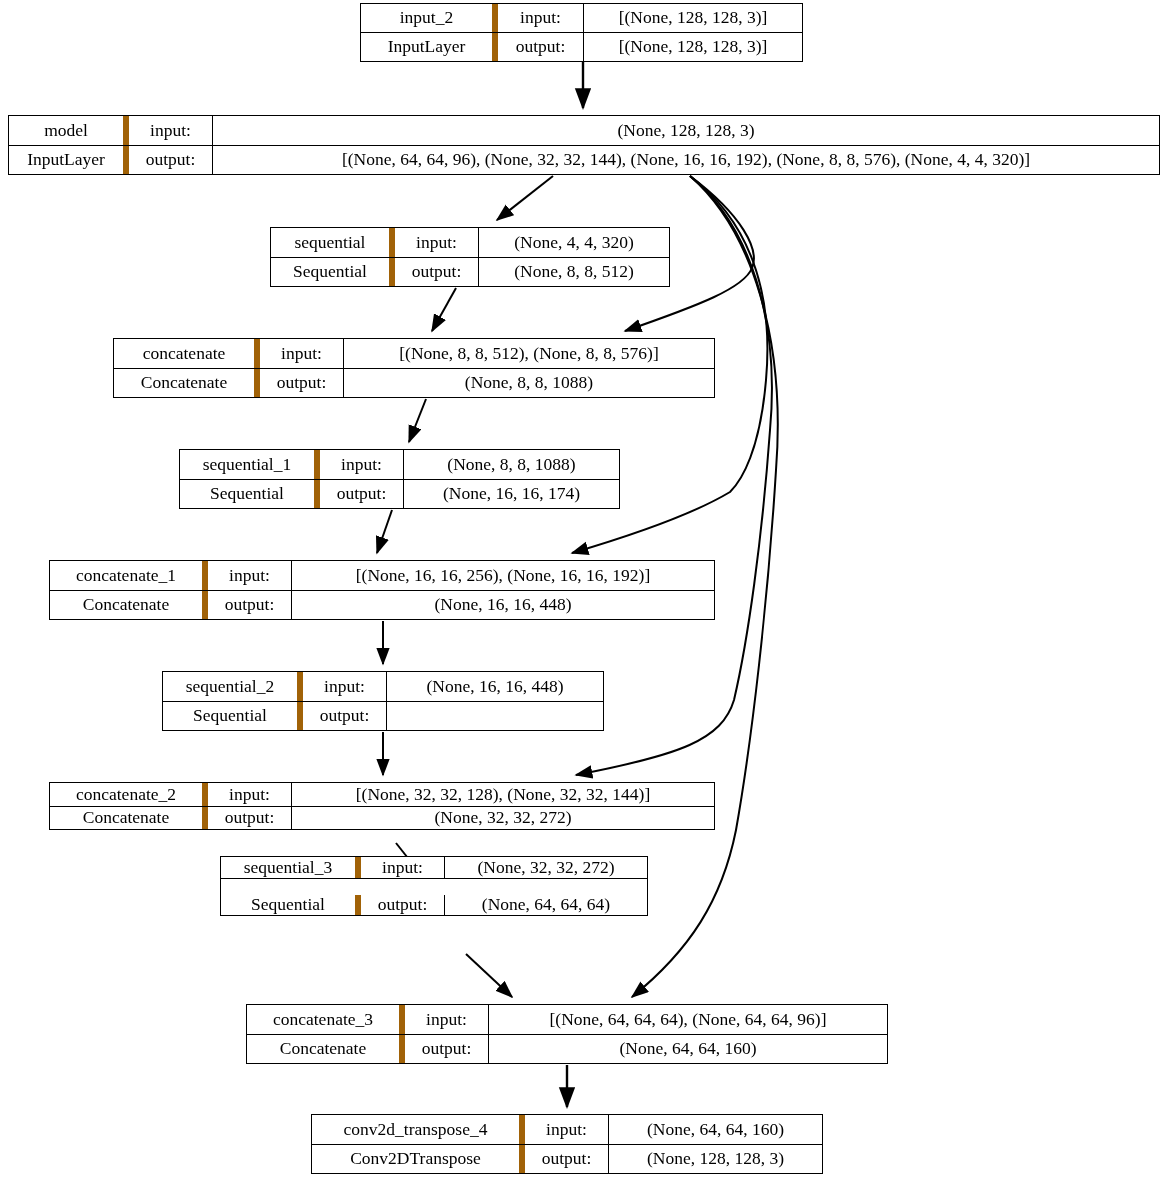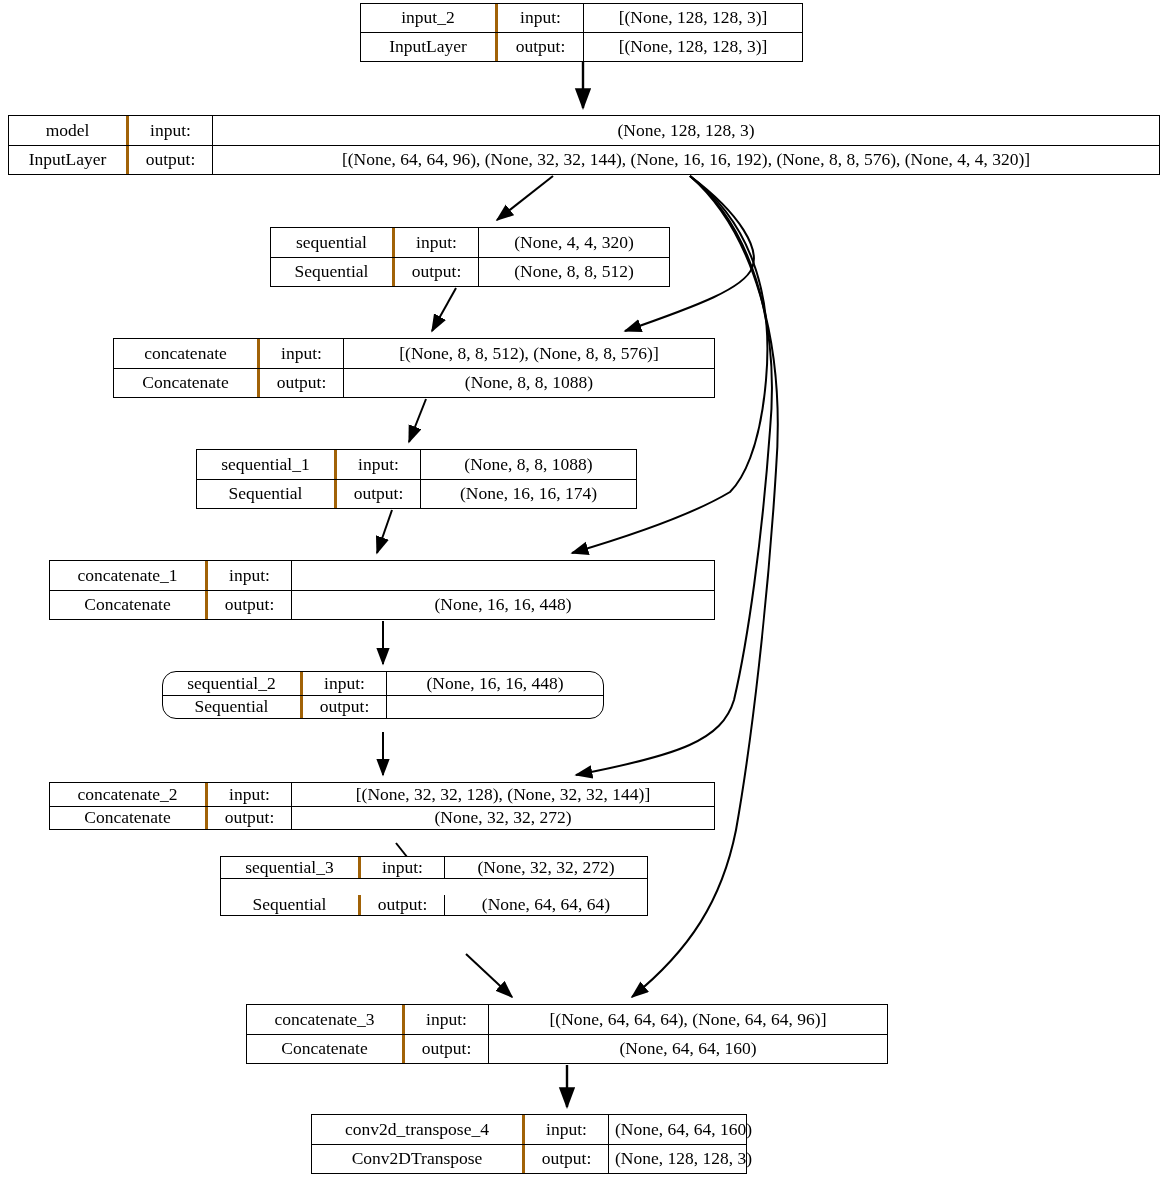--- a/index.html
+++ b/index.html
@@ -48,21 +48,21 @@
     align-items: center;
     justify-content: center;
     font-size: 17.5px;
     line-height: 1;
     color: #000000;
     white-space: nowrap;
     overflow: visible;
     padding: 0 6px;
   }
   .cell.c-name {
-    border-right: 3px solid #a16207;
+    border-right: 6px solid #a16207;
     text-align: center;
   }
   .cell.c-label {
     border-right: 1px solid #000000;
     text-align: right;
   }
   .cell.c-shape {
     flex: 1 1 auto;
   }
 </style>
@@ -148,44 +148,45 @@
         <div class="cell c-name" style="width: 146px; flex: 0 0 146px;">concatenate</div>
         <div class="cell c-label" style="width: 84px; flex: 0 0 84px;">input:</div>
         <div class="cell c-shape">[(None, 8, 8, 512), (None, 8, 8, 576)]</div>
       </div>
       <div class="node-row row-bottom">
         <div class="cell c-name" style="width: 146px; flex: 0 0 146px;">Concatenate</div>
         <div class="cell c-label" style="width: 84px; flex: 0 0 84px;">output:</div>
         <div class="cell c-shape">(None, 8, 8, 1088)</div>
       </div>
     </div>
-    <div class="node" style="left: 179px; top: 449px; width: 441px; height: 60px; margin-left: 17px;">
+    <div class="node" style="left: 179px; top: 449px; width: 441px; height: 60px;">
       <div class="node-row row-top">
         <div class="cell c-name" style="width: 140px; flex: 0 0 140px;">sequential_1</div>
         <div class="cell c-label" style="width: 84px; flex: 0 0 84px;">input:</div>
         <div class="cell c-shape">(None, 8, 8, 1088)</div>
       </div>
       <div class="node-row row-bottom">
         <div class="cell c-name" style="width: 140px; flex: 0 0 140px;">Sequential</div>
         <div class="cell c-label" style="width: 84px; flex: 0 0 84px;">output:</div>
         <div class="cell c-shape">(None, 16, 16, 174)</div>
       </div>
     </div>
     <div class="node" style="left: 49px; top: 560px; width: 666px; height: 60px;">
       <div class="node-row row-top">
         <div class="cell c-name" style="width: 158px; flex: 0 0 158px;">concatenate_1</div>
         <div class="cell c-label" style="width: 84px; flex: 0 0 84px;">input:</div>
+        <div class="cell c-shape">[(None, 16, 16, 256), (None, 16, 16, 192)]</div>
       </div>
       <div class="node-row row-bottom">
         <div class="cell c-name" style="width: 158px; flex: 0 0 158px;">Concatenate</div>
         <div class="cell c-label" style="width: 84px; flex: 0 0 84px;">output:</div>
         <div class="cell c-shape">(None, 16, 16, 448)</div>
       </div>
     </div>
-    <div class="node" style="left: 162px; top: 671px; width: 442px; height: 48px; border-radius: 14px;">
+    <div class="node" style="left: 162px; top: 671px; width: 442px; height: 60px;">
       <div class="node-row row-top">
         <div class="cell c-name" style="width: 140px; flex: 0 0 140px;">sequential_2</div>
         <div class="cell c-label" style="width: 84px; flex: 0 0 84px;">input:</div>
         <div class="cell c-shape">(None, 16, 16, 448)</div>
       </div>
       <div class="node-row row-bottom">
         <div class="cell c-name" style="width: 140px; flex: 0 0 140px;">Sequential</div>
         <div class="cell c-label" style="width: 84px; flex: 0 0 84px;">output:</div>
       </div>
     </div>
@@ -218,21 +219,21 @@
         <div class="cell c-name" style="width: 158px; flex: 0 0 158px;">concatenate_3</div>
         <div class="cell c-label" style="width: 84px; flex: 0 0 84px;">input:</div>
         <div class="cell c-shape">[(None, 64, 64, 64), (None, 64, 64, 96)]</div>
       </div>
       <div class="node-row row-bottom">
         <div class="cell c-name" style="width: 158px; flex: 0 0 158px;">Concatenate</div>
         <div class="cell c-label" style="width: 84px; flex: 0 0 84px;">output:</div>
         <div class="cell c-shape">(None, 64, 64, 160)</div>
       </div>
     </div>
-    <div class="node" style="left: 311px; top: 1114px; width: 436px; height: 60px;">
+    <div class="node" style="left: 311px; top: 1114px; width: 512px; height: 60px;">
       <div class="node-row row-top">
         <div class="cell c-name" style="width: 213px; flex: 0 0 213px;">conv2d_transpose_4</div>
         <div class="cell c-label" style="width: 84px; flex: 0 0 84px;">input:</div>
         <div class="cell c-shape">(None, 64, 64, 160)</div>
       </div>
       <div class="node-row row-bottom">
         <div class="cell c-name" style="width: 213px; flex: 0 0 213px;">Conv2DTranspose</div>
         <div class="cell c-label" style="width: 84px; flex: 0 0 84px;">output:</div>
         <div class="cell c-shape">(None, 128, 128, 3)</div>
       </div>

